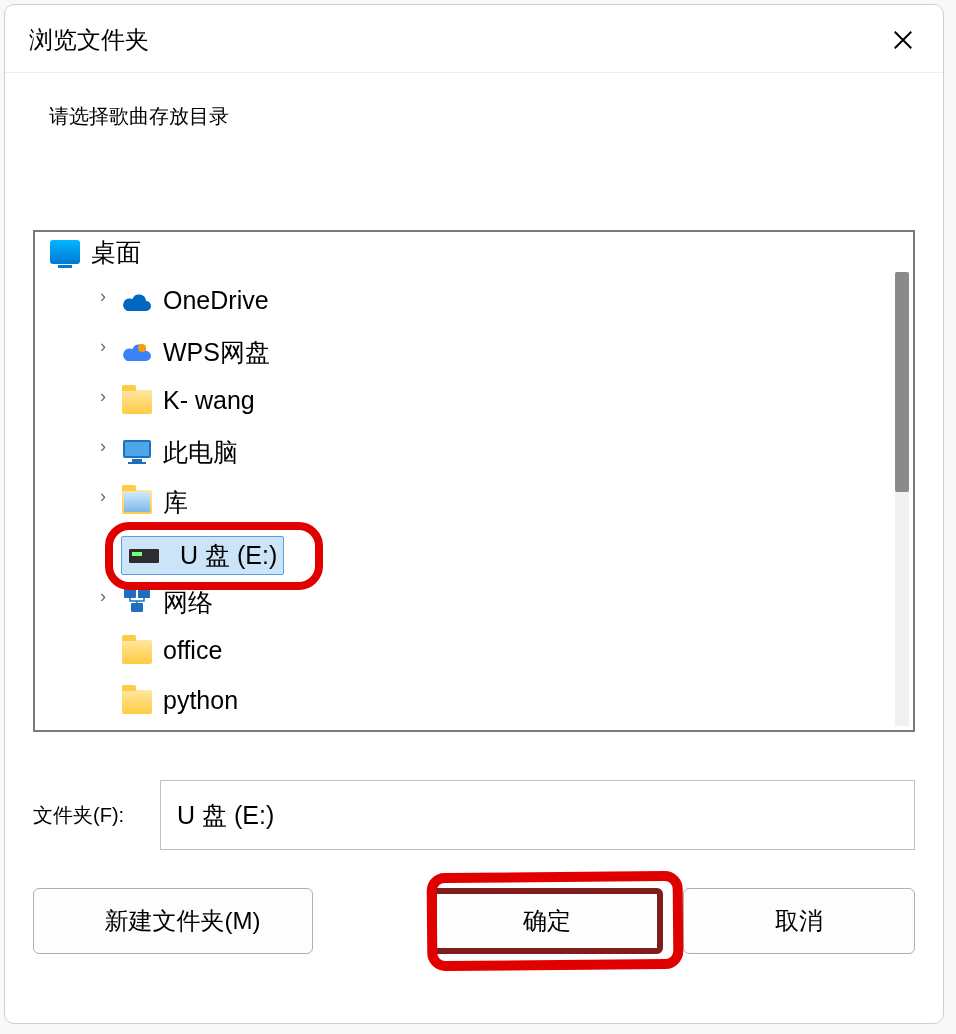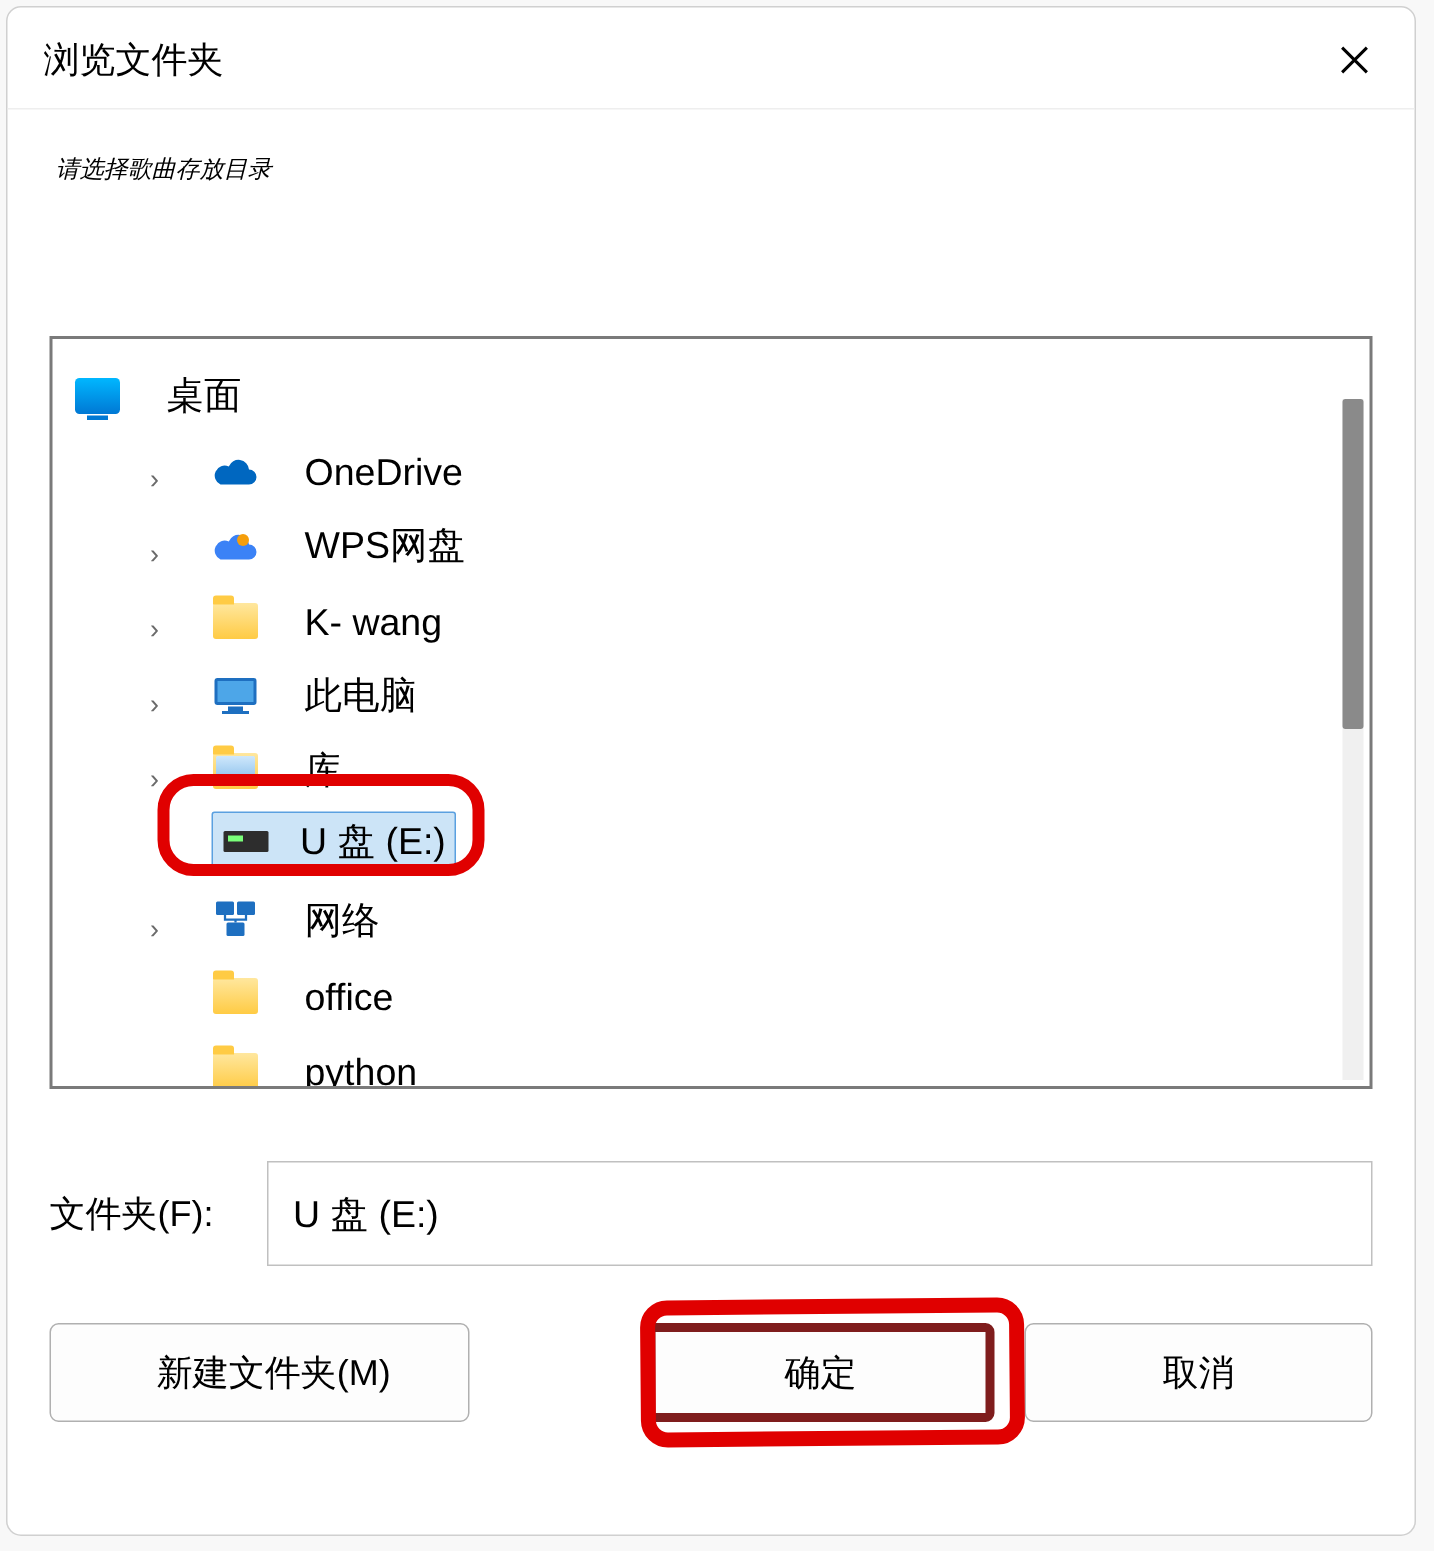--- a/index.html
+++ b/index.html
@@ -48,25 +48,24 @@
       color: #000;
     }
     .close-btn svg { width: 22px; height: 22px; }
     .content {
       flex: 1;
       padding: 30px 28px 20px 28px;
       display: flex;
       flex-direction: column;
     }
     .prompt {
-      font-size: 16px;
+      font-size: 20px;
       color: #000;
       margin-bottom: 100px;
-      margin-left: 4px;
-      font-style: italic;
+      margin-left: 16px;
     }
     .tree-box {
       border: 2px solid #7a7a7a;
       background: #ffffff;
       height: 502px;
       position: relative;
       overflow: hidden;
     }
     .tree-scroll {
       position: absolute;
@@ -83,28 +82,27 @@
       width: 14px;
       height: 220px;
       background: #8a8a8a;
       border-radius: 2px;
     }
     .tree {
       padding: 4px 0;
     }
     .tree-item {
       display: flex;
-      align-items: flex-end;
+      align-items: flex-start;
       height: 50px;
       padding-left: 14px;
       font-size: 25px;
       color: #000;
       cursor: pointer;
       position: relative;
-      gap: 20px;
     }
     .tree-item.level-1 { padding-left: 56px; }
     .expander {
       width: 24px;
       display: inline-flex;
       align-items: center;
       justify-content: center;
       color: #6a6a6a;
       font-size: 18px;
       margin-right: 6px;
@@ -187,21 +185,21 @@
       pointer-events: none;
       z-index: 5;
     }
     .folder-row {
       display: flex;
       align-items: center;
       margin-top: 48px;
       gap: 36px;
     }
     .folder-label {
-      font-size: 24px;
+      font-size: 20px;
       color: #000;
       white-space: nowrap;
     }
     .folder-input {
       flex: 1;
       height: 70px;
       border: 1px solid #c0c0c0;
       font-size: 25px;
       padding: 0 16px;
       font-family: inherit;

